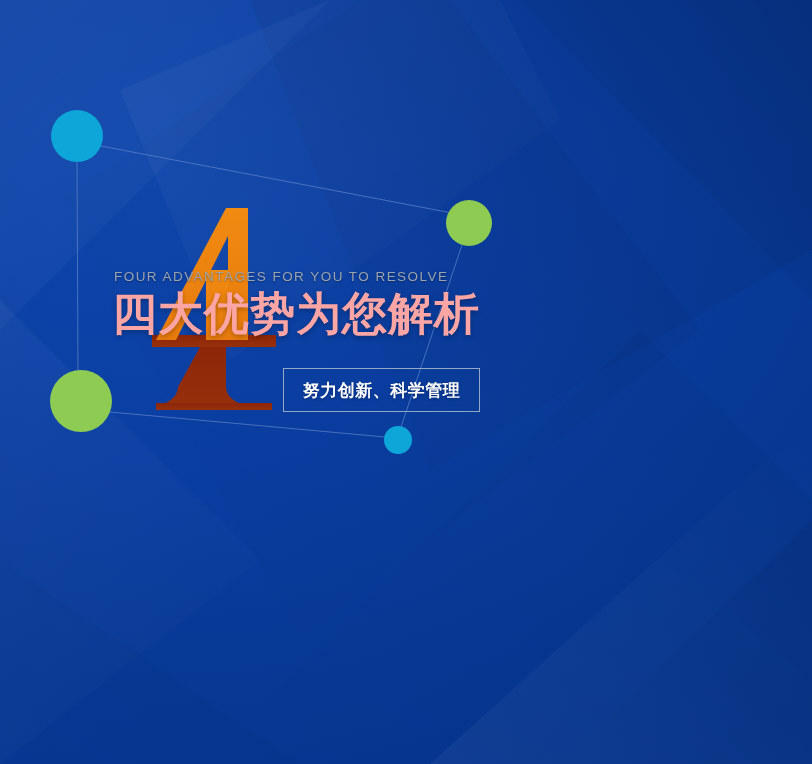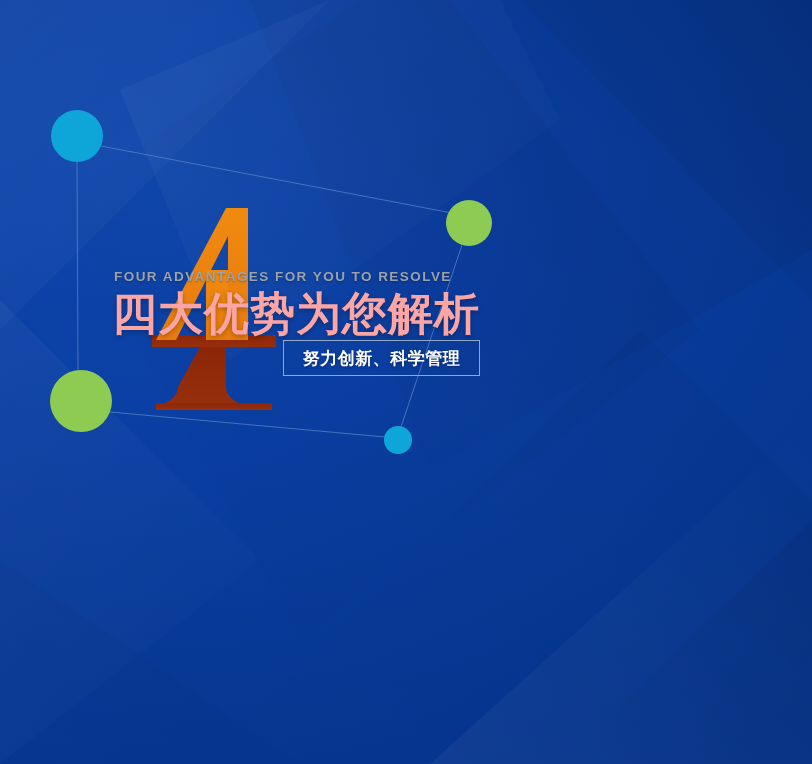--- a/index.html
+++ b/index.html
@@ -58,21 +58,21 @@
   .text-block {
     position: absolute;
     left: 112px;
     top: 270px;
     width: 400px;
   }
 
   .eyebrow {
     color: #9aa3ad;
     font-size: 13.5px;
-    font-weight: 700;
+    font-weight: 400;
     letter-spacing: 1.45px;
     line-height: 1;
     margin: 0 0 6px 2px;
     white-space: nowrap;
     text-shadow: 0 1px 2px rgba(0,0,0,.30);
   }
 
   .headline {
     color: #fca5a5;
     font-size: 45px;
@@ -80,23 +80,23 @@
     letter-spacing: 1px;
     line-height: 1.06;
     margin: 0;
     white-space: nowrap;
     text-shadow: 0 2px 5px rgba(0,0,0,.28);
   }
 
   .tagline-box {
     position: absolute;
     left: 283px;
-    top: 340px;
+    top: 368px;
     width: 197px;
-    height: 36px;
+    height: 44px;
     border: 1px solid #93a7c6;
     box-sizing: border-box;
     display: flex;
     align-items: center;
     justify-content: center;
     font-family: Liberation Serif, serif;
   }
   .tagline-text {
     color: #ffffff;
     font-size: 17px;

